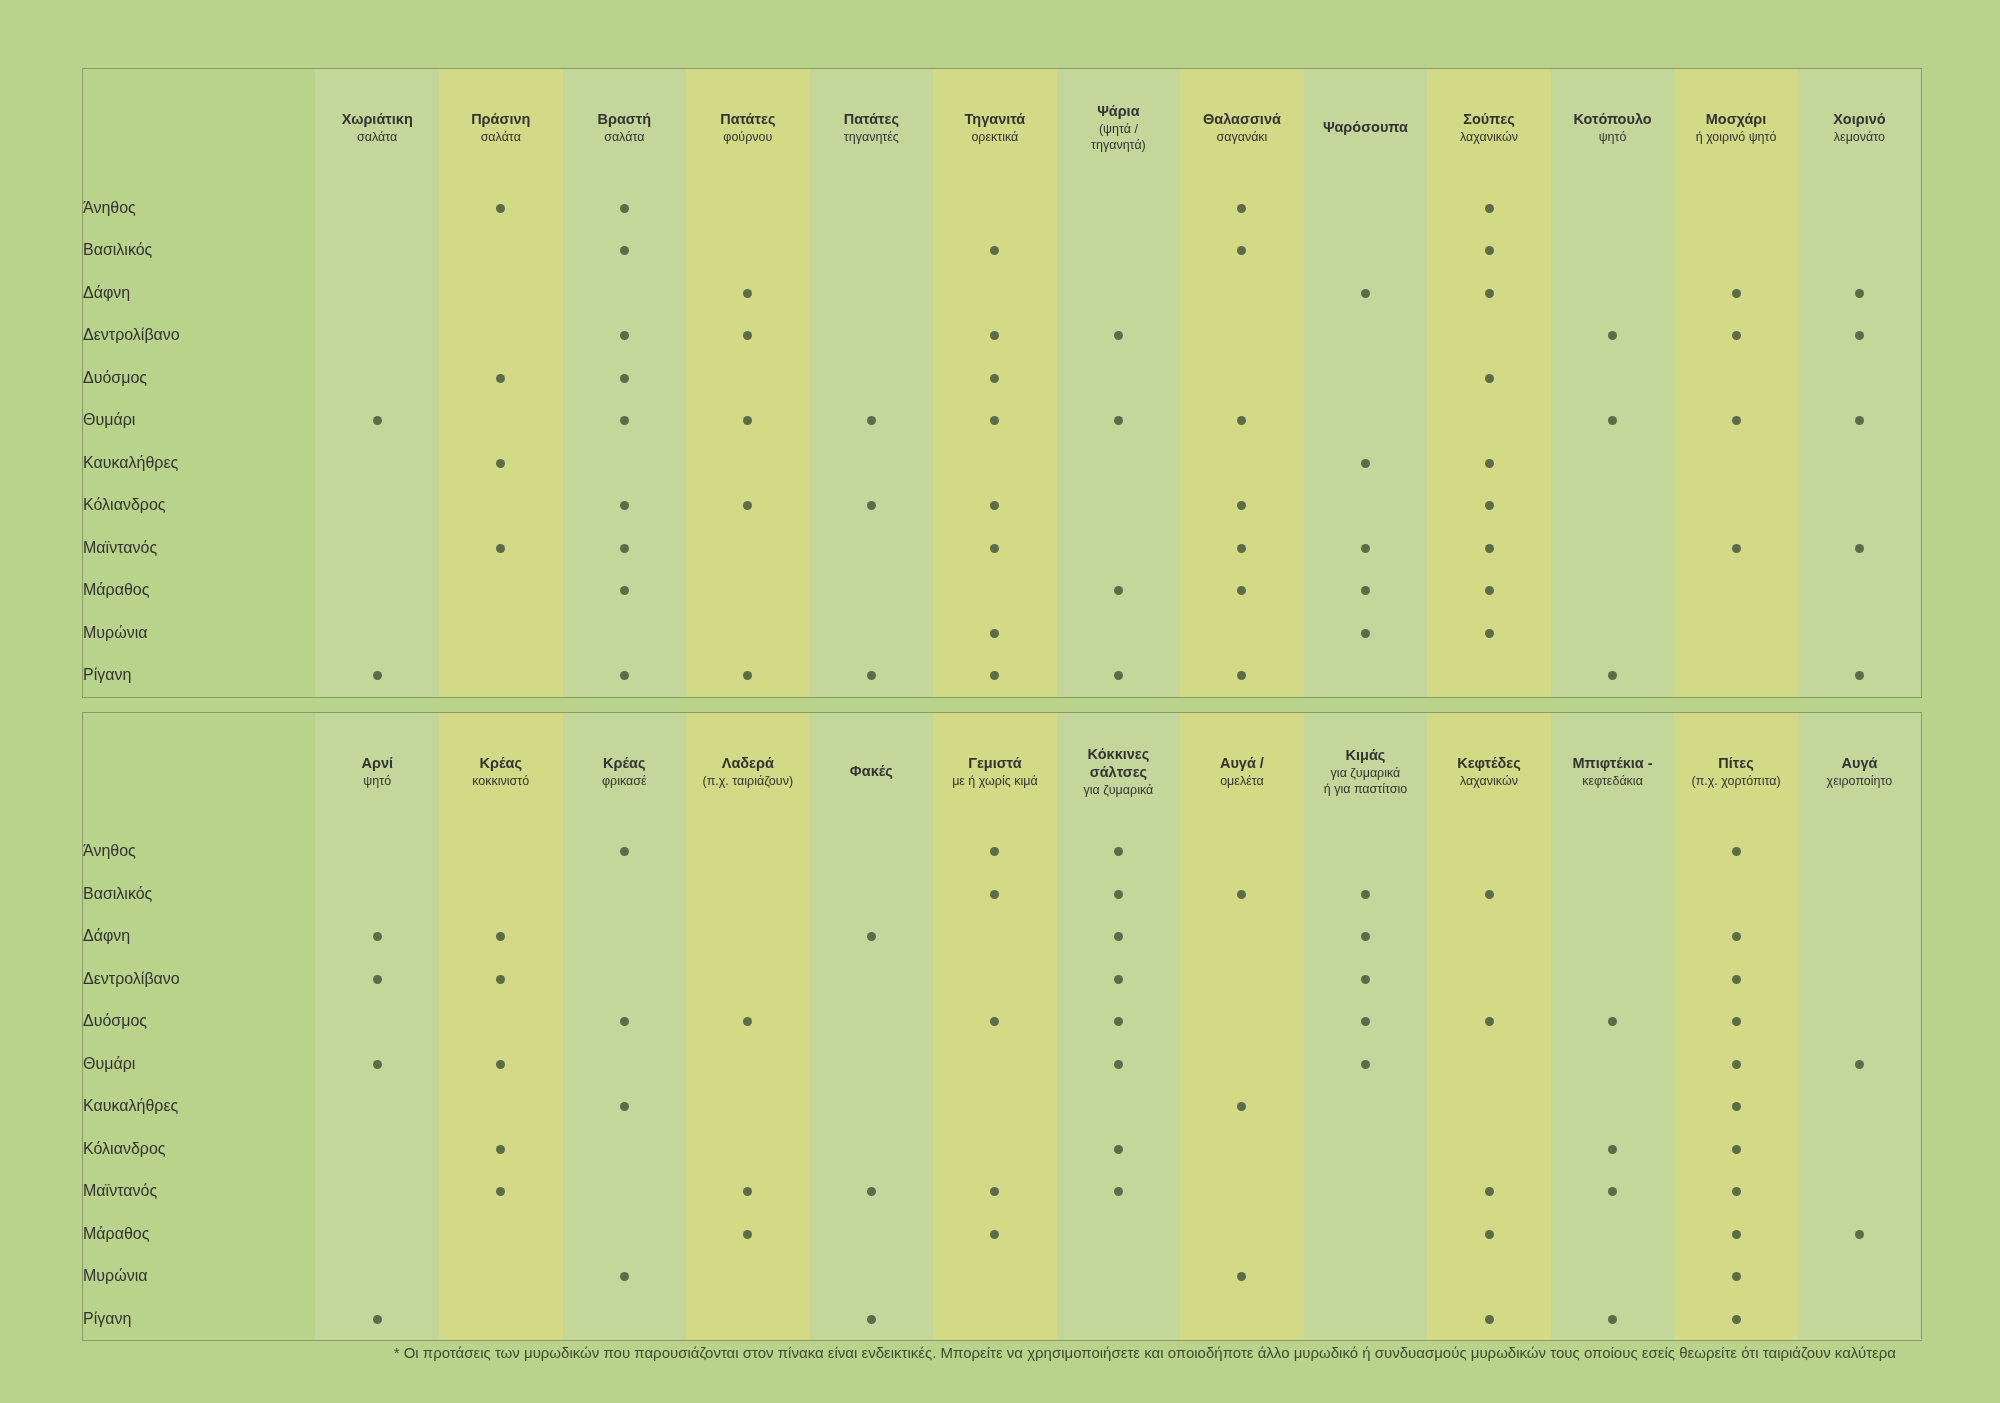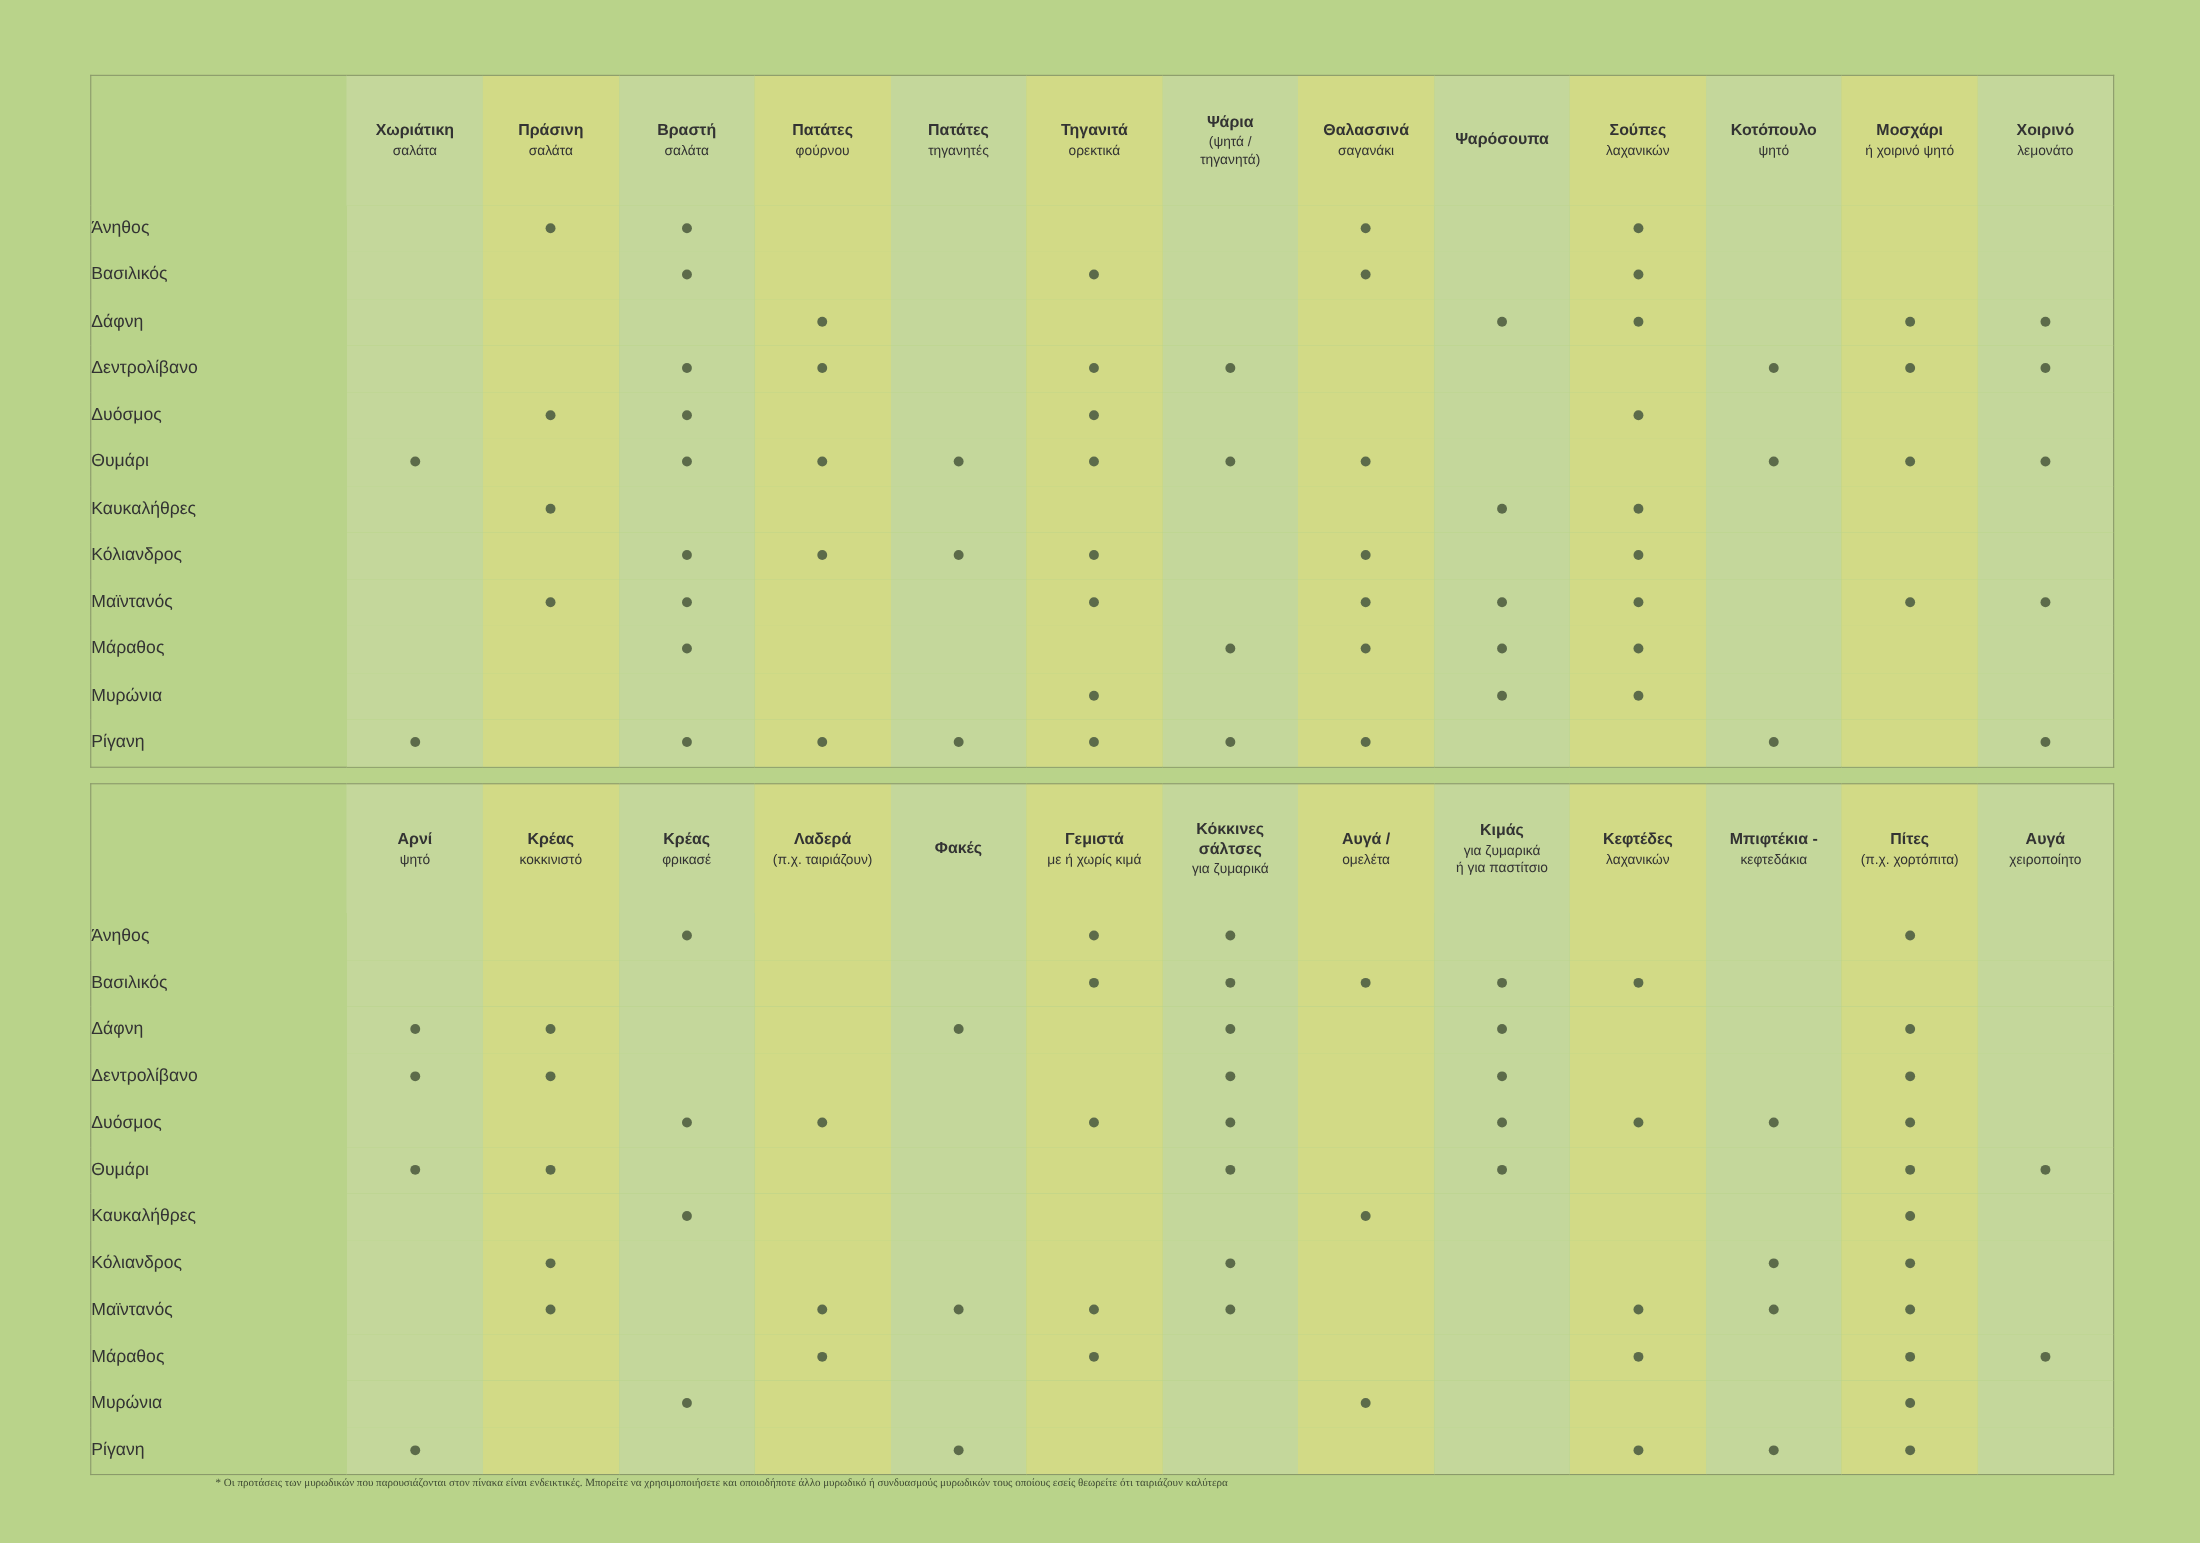--- a/index.html
+++ b/index.html
@@ -87,24 +87,25 @@
   .block-border {
     border: 1px solid #8a9a6a;
   }
   .gapspacer { height: 14px; background: transparent; }
 
   .footnote {
     position: absolute;
     left: 196px;
     top: 1322px;
     width: 1700px;
-    font-family: Liberation Serif, serif;
-    font-size: 10px;
+    font-family: Liberation Sans, sans-serif;
+    font-size: 15px;
     line-height: 1.45;
     color: #3e4a33;
+    text-align: right;
   }
   .footnote .l2 { display: block; padding-left: 10px; }
 </style>
 </head>
 <body>
 
 <div id="root">
   <div class="table-wrap">
     <table class="matrix block-border" id="block1-table">
         <colgroup>

